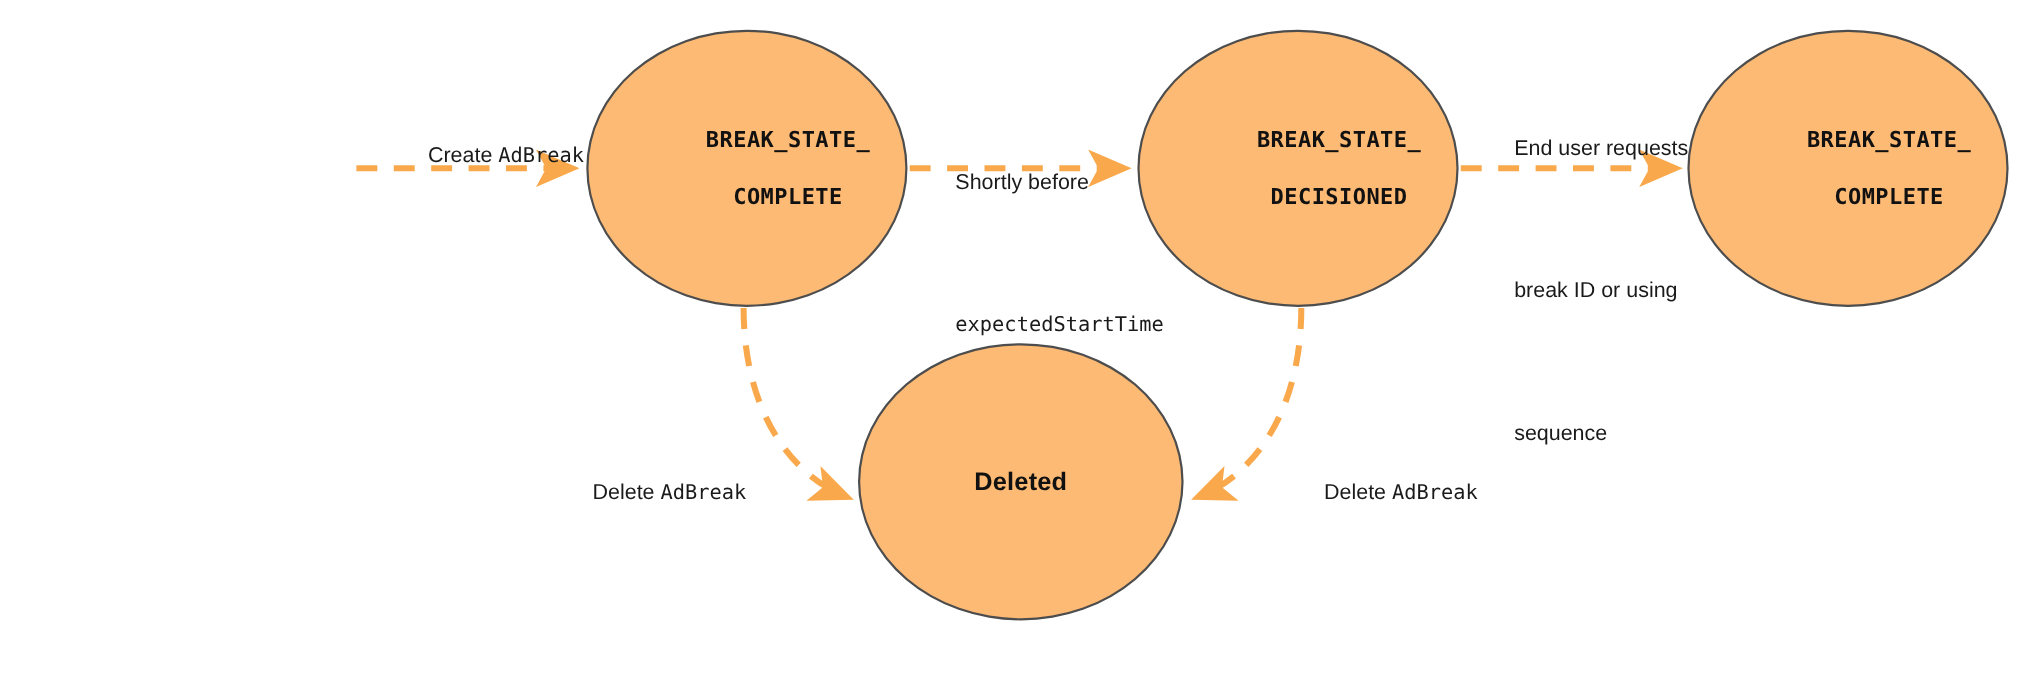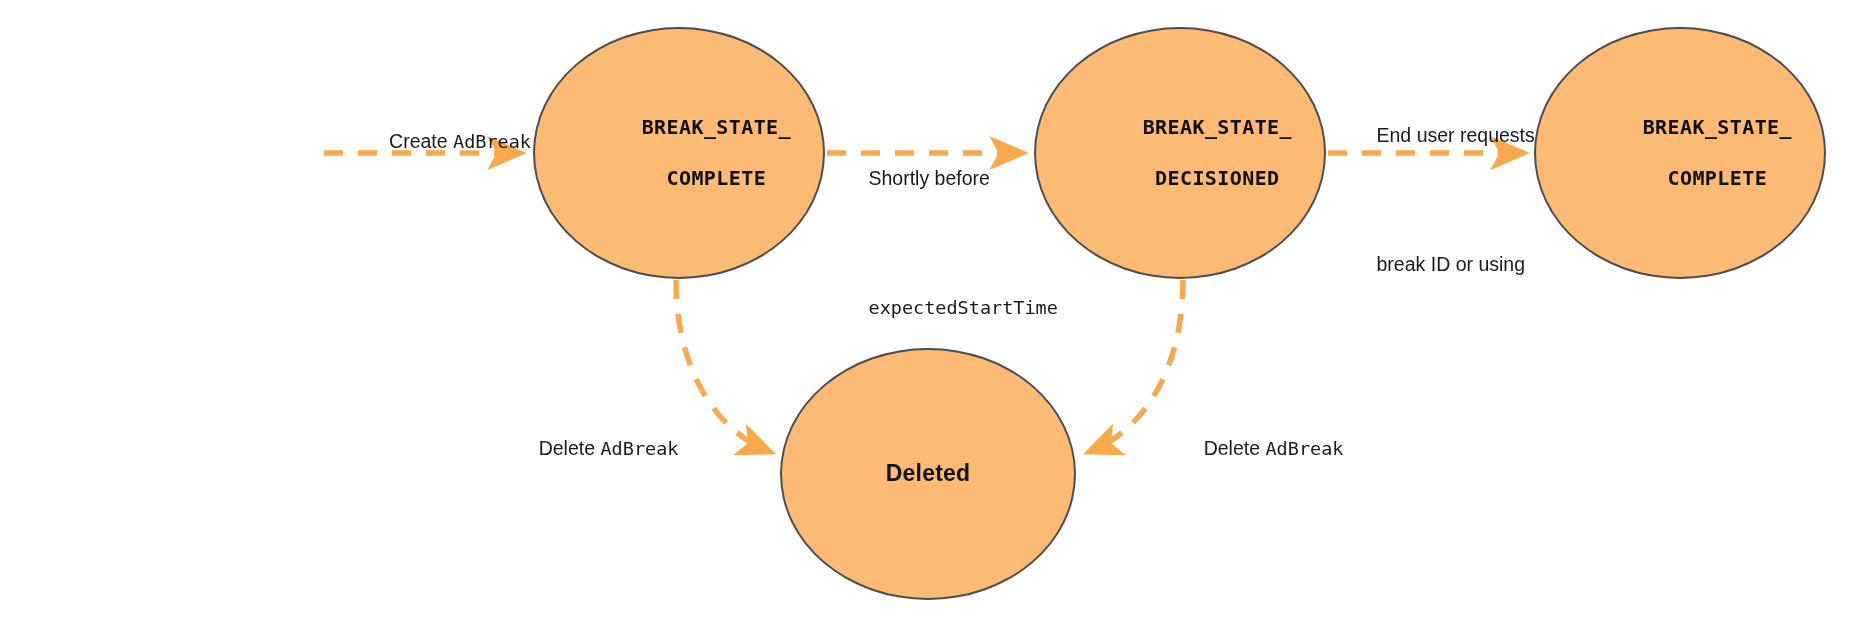--- a/index.html
+++ b/index.html
@@ -109,44 +109,47 @@
     </span>
   </div>
 
   <div class="state-node" style="left:1534px; top:27px; width:292px; height:252px;">
     <span class="node-label mono">
       <span>BREAK_STATE_</span><br>
       <span>COMPLETE</span>
     </span>
   </div>
 
-  <div class="state-node" style="left:780px; top:348px; width:296px; height:252px;align-items:center;">
+  <div class="state-node" style="left:780px; top:312px; width:296px; height:252px;align-items:center;">
     <span class="node-label sans">Deleted</span>
   </div>
 
   <div class="edge-label center" style="left:351px; top:103px; width:180px;">
     <span class="sans-run">Create </span><span class="mono-run">AdBreak</span>
   </div>
 
-  <div class="edge-label left" style="left:836px; top:88px; width:240px;">
+  <div class="edge-label left" style="left:836px; top:76px; width:240px;">
     <div>
       <span class="sans-run">Shortly before</span>
     </div>
     <div>
       <span class="mono-run">expectedStartTime</span>
     </div>
   </div>
 
   <div class="edge-label left" style="left:1344px; top:45px; width:215px;">
     <div>
       <span class="sans-run">End user requests</span>
     </div>
     <div>
       <span class="sans-run">break ID or using</span>
     </div>
+    <div>
+      <span class="sans-run">sequence</span>
+    </div>
   </div>
 
   <div class="edge-label left" style="left:517px; top:410px; width:200px;">
     <span class="sans-run">Delete </span><span class="mono-run">AdBreak</span>
   </div>
 
   <div class="edge-label left" style="left:1182px; top:410px; width:200px;">
     <span class="sans-run">Delete </span><span class="mono-run">AdBreak</span>
   </div>
 

